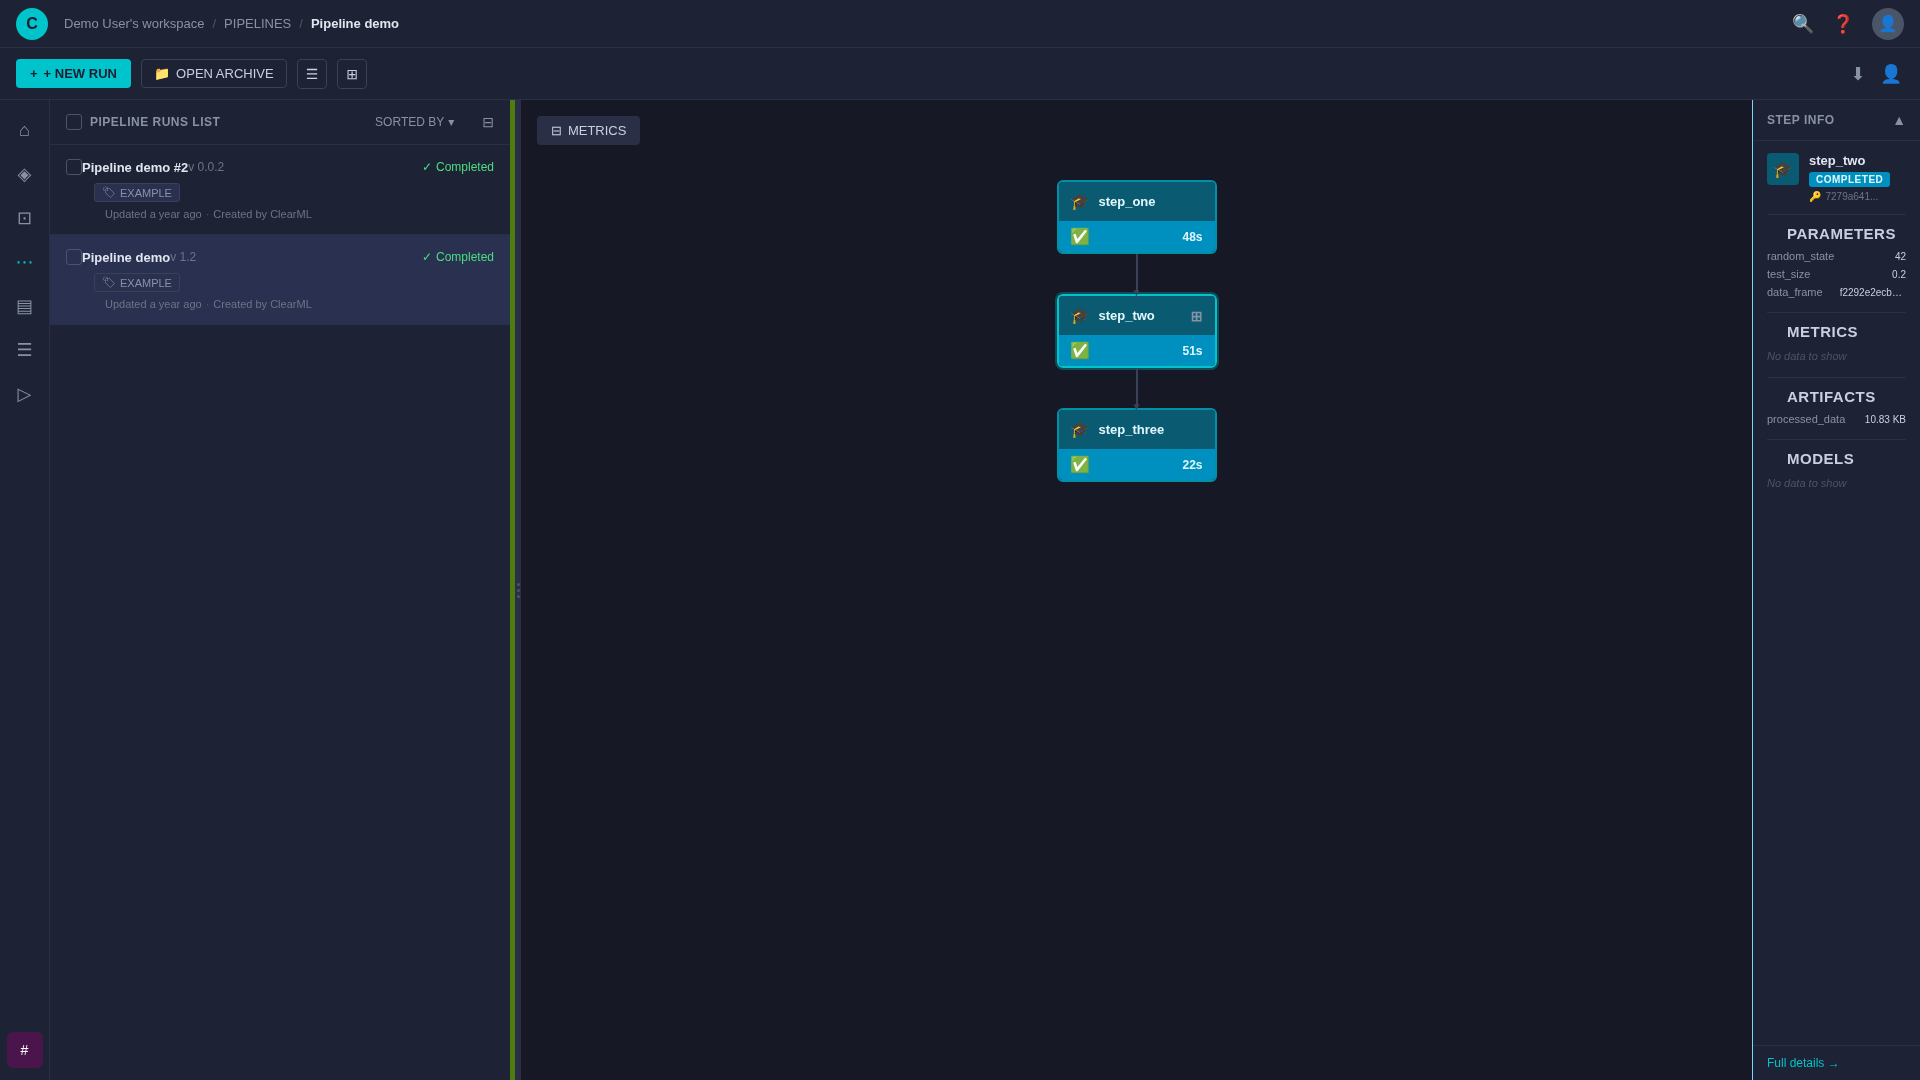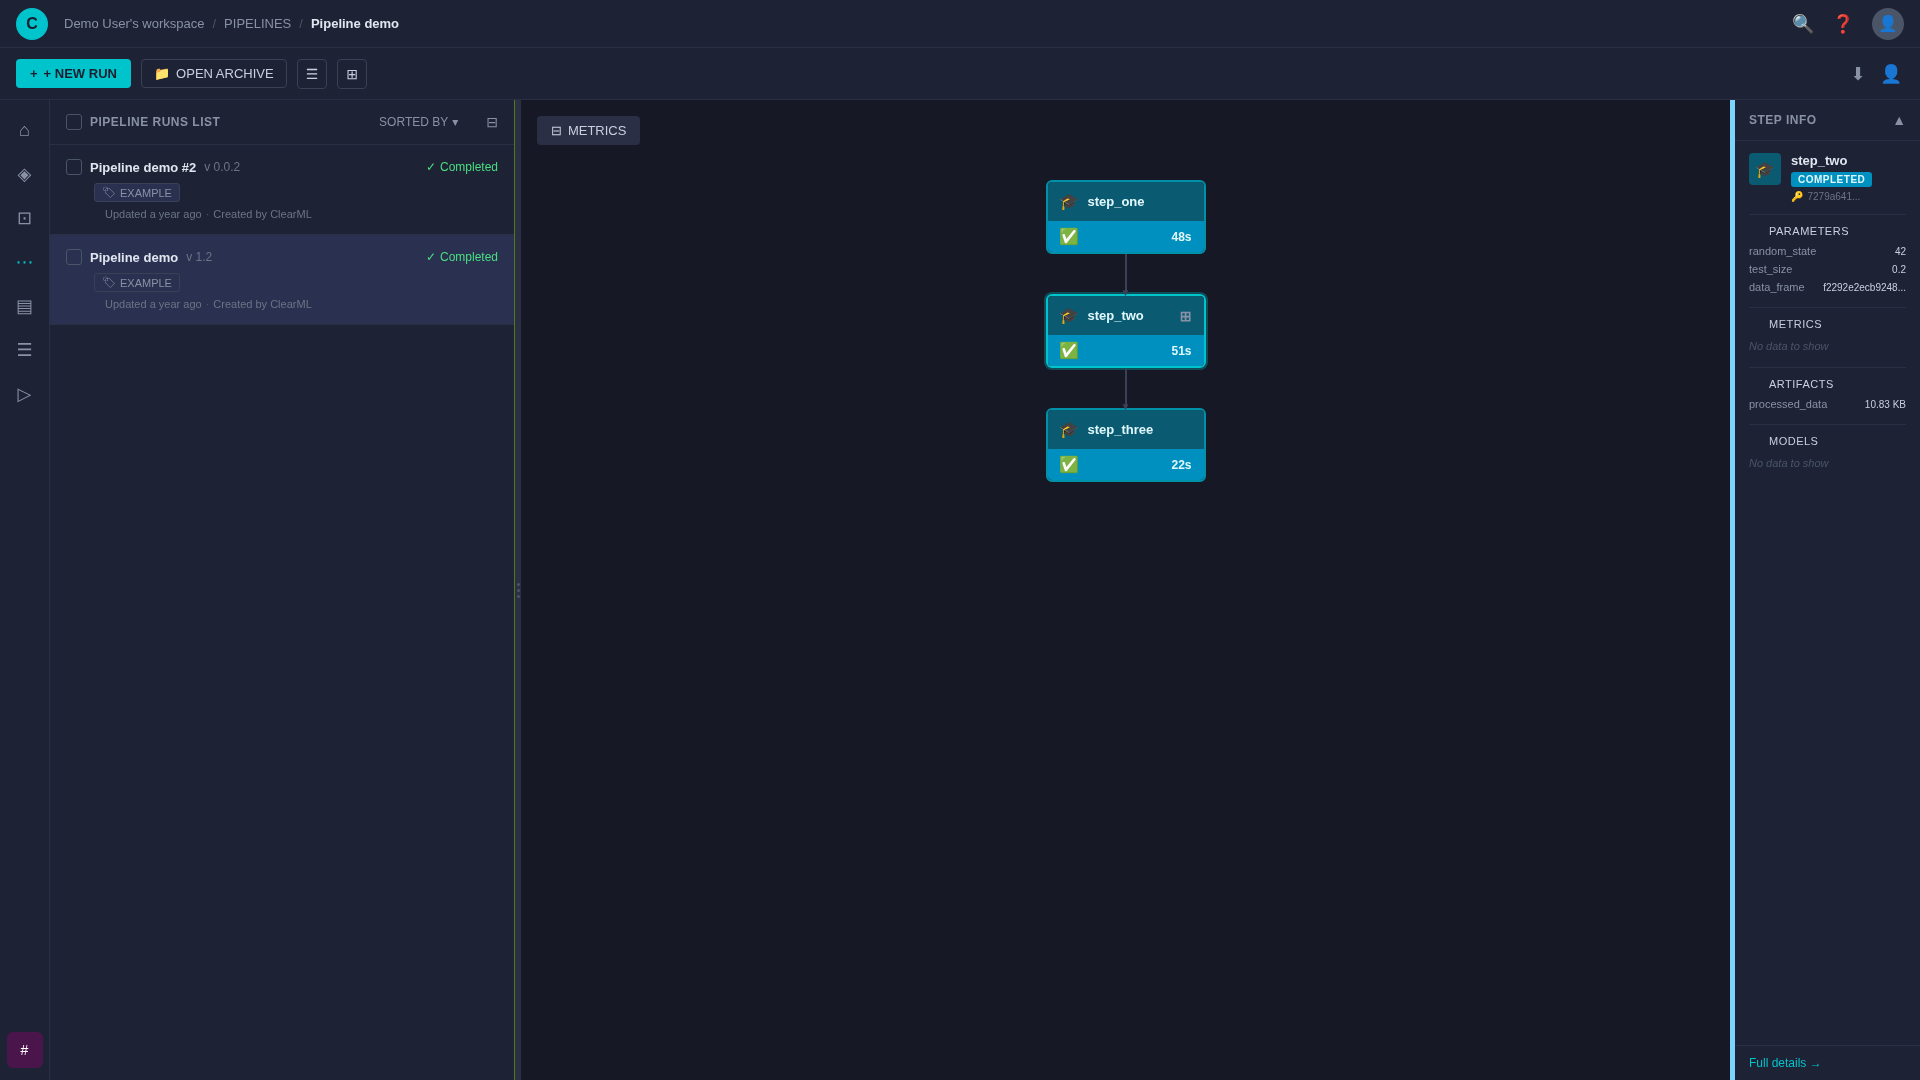--- a/index.html
+++ b/index.html
@@ -172,21 +172,21 @@
       justify-content: center;
       color: white;
       font-size: 14px;
       cursor: pointer;
     }
 
     
     .runs-panel {
       width: 465px;
       background: #1e2235;
-      border-right: 1px solid #4d7c0f;
+      border-right: 5px solid #4d7c0f;
       display: flex;
       flex-direction: column;
       flex-shrink: 0;
     }
     .runs-panel-header {
       display: flex;
       align-items: center;
       padding: 14px 16px;
       border-bottom: 1px solid #2a2f45;
       gap: 8px;
@@ -224,21 +224,20 @@
     .run-item {
       padding: 14px 16px;
       border-bottom: 1px solid #2a2f45;
       cursor: pointer;
       transition: background 0.15s;
     }
     .run-item.selected { background: #2a3050; }
     .run-item-header {
       display: flex;
       align-items: center;
-      gap: 8px;
       margin-bottom: 8px;
     }
     .run-checkbox {
       width: 16px;
       height: 16px;
       border: 1px solid #4a5568;
       border-radius: 3px;
       background: transparent;
       flex-shrink: 0;
     }
@@ -372,23 +371,23 @@
       position: absolute;
       bottom: -4px;
       left: 50%;
       transform: translateX(-50%);
       color: #3a4055;
       font-size: 10px;
     }
 
     
     .step-info-panel {
-      width: 190px;
+      width: 168px;
       background: #1e2235;
-      border-left: 5px solid #7dd3fc;
+      border-left: 1px solid #7dd3fc;
       display: flex;
       flex-direction: column;
       flex-shrink: 0;
       overflow-y: auto;
     }
     .step-info-header {
       display: flex;
       align-items: center;
       justify-content: space-between;
       padding: 12px 14px;
@@ -454,22 +453,22 @@
       font-size: 10px;
       display: flex;
       align-items: center;
       gap: 4px;
     }
 
     .info-section {
       margin-bottom: 14px;
     }
     .info-section-title {
-      font-size: 11px;
-      font-weight: 400;
+      font-size: 15px;
+      font-weight: 700;
       color: #c8d0e0;
       letter-spacing: 0.5px;
       text-transform: uppercase;
       margin-bottom: 8px;
       padding-left: 20px;
     }
     .info-row {
       display: flex;
       justify-content: space-between;
       align-items: center;

